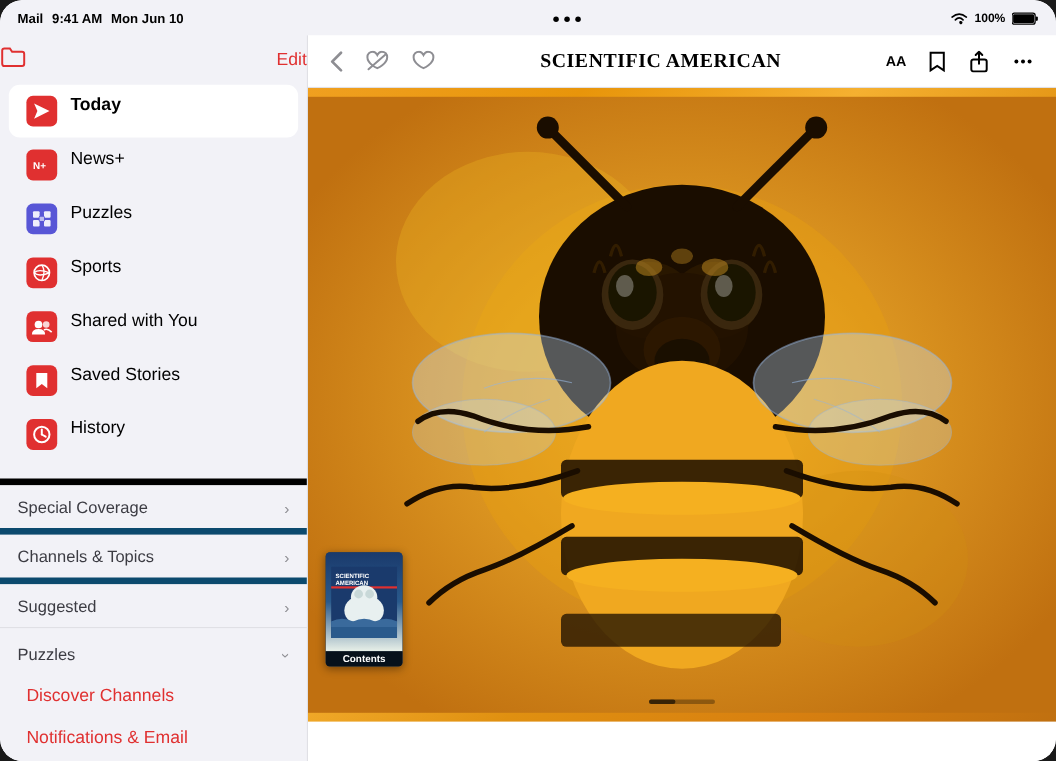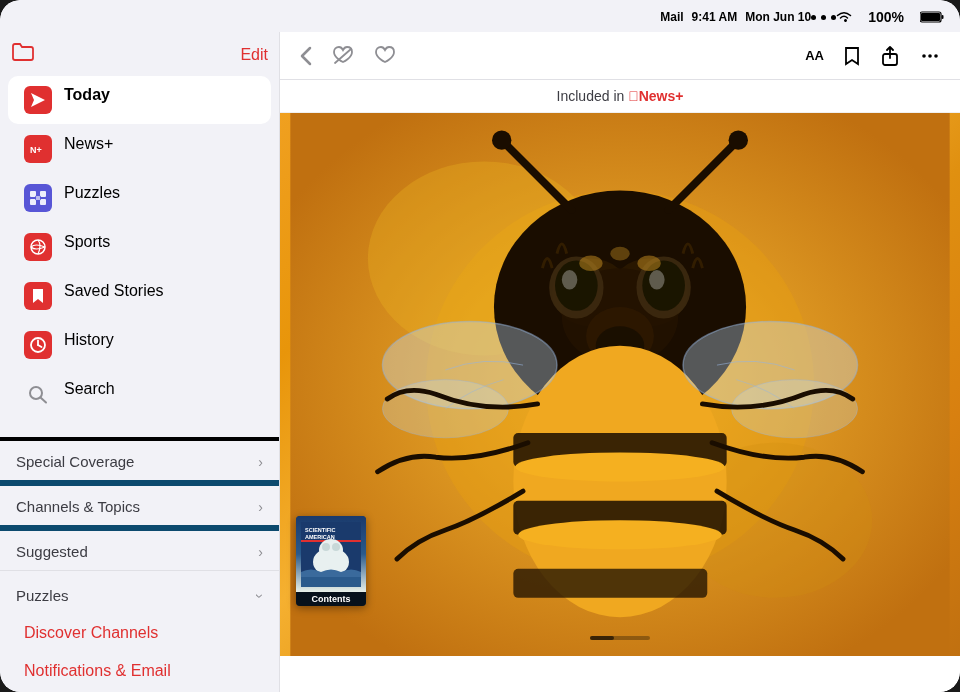--- a/index.html
+++ b/index.html
@@ -18,21 +18,21 @@
       background: #f2f2f7;
       border-radius: 20px;
       overflow: hidden;
       display: flex;
       flex-direction: column;
     }
 
     
     .status-bar {
       display: flex;
-      justify-content: flex-end;
+      justify-content: space-between;
       align-items: center;
       padding: 6px 16px 4px;
       background: #f2f2f7;
       height: 32px;
       flex-shrink: 0;
     }
 
     .status-left {
       font-size: 12px;
       font-weight: 600;
@@ -49,22 +49,22 @@
     .status-dot {
       width: 5px;
       height: 5px;
       background: #000;
       border-radius: 50%;
     }
 
     .status-right {
       display: flex;
       align-items: center;
-      gap: 16px;
-      font-size: 14px;
+      gap: 6px;
+      font-size: 11px;
       font-weight: 600;
     }
 
     
     .main-content {
       display: flex;
       flex: 1;
       overflow: hidden;
     }
 
@@ -76,21 +76,21 @@
       display: flex;
       flex-direction: column;
       overflow-y: auto;
       border-right: 1px solid #e0e0e5;
     }
 
     .sidebar-header {
       display: flex;
       justify-content: space-between;
       align-items: center;
-      padding: 10px 11px 8px;
+      padding: 10px 0 8px;
     }
 
     .sidebar-folder-icon {
       color: #e03030;
       font-size: 20px;
     }
 
     .sidebar-edit-btn {
       color: #e03030;
       font-size: 16px;
@@ -155,21 +155,21 @@
     .section-row {
       display: flex;
       justify-content: space-between;
       align-items: center;
       padding: 12px 16px 10px;
       cursor: pointer;
       border-top: 6px solid #0c4a6e;
     }
 
     .section-row:first-child {
-      border-top: 4px solid #000000;
+      border-top: 6px solid #000000;
     }
 
     .section-label {
       font-size: 15px;
       color: #3c3c43;
       font-weight: 400;
     }
 
     .section-chevron {
       color: #8e8e93;
@@ -313,21 +313,21 @@
       width: 100%;
       height: 100%;
     }
 
     
     .magazine-thumb {
       position: absolute;
       bottom: 50px;
       left: 16px;
       width: 70px;
-      height: 90px;
+      height: 104px;
       background: #1a3a5c;
       border-radius: 4px;
       overflow: hidden;
       box-shadow: 0 2px 8px rgba(0,0,0,0.4);
       display: flex;
       flex-direction: column;
     }
 
     .thumb-image {
       flex: 1;
@@ -454,20 +454,31 @@
             <svg width="20" height="18" viewBox="0 0 20 18">
               <ellipse cx="10" cy="9" rx="7" ry="7" fill="none" stroke="white" stroke-width="1.5"></ellipse>
               <path d="M3 9 Q7 5 17 9" fill="none" stroke="white" stroke-width="1.2"></path>
               <path d="M10 2 Q14 7 10 16" fill="none" stroke="white" stroke-width="1.2"></path>
               <path d="M3 9 Q7 13 17 9" fill="none" stroke="white" stroke-width="1.2"></path>
             </svg>
           </div>
           <span class="nav-label">Sports</span>
         </div>
 
+        <div class="nav-item">
+          <div class="nav-icon shared">
+            <svg width="20" height="18" viewBox="0 0 20 18">
+              <circle cx="7" cy="7" r="3.5" fill="white"></circle>
+              <circle cx="14" cy="7" r="3" fill="white" opacity="0.8"></circle>
+              <path d="M1 16 Q1 11 7 11 Q13 11 13 16" fill="white"></path>
+              <path d="M12 12 Q15 10 19 14" fill="none" stroke="white" stroke-width="1.5"></path>
+            </svg>
+          </div>
+          <span class="nav-label">Shared with You</span>
+        </div>
 
         <div class="nav-item">
           <div class="nav-icon saved">
             <svg width="20" height="18" viewBox="0 0 20 18">
               <path d="M5 2 L15 2 L15 16 L10 12 L5 16 Z" fill="white"></path>
             </svg>
           </div>
           <span class="nav-label">Saved Stories</span>
         </div>
 
@@ -475,29 +486,20 @@
           <div class="nav-icon history">
             <svg width="20" height="18" viewBox="0 0 20 18">
               <circle cx="10" cy="9" r="7" fill="none" stroke="white" stroke-width="1.8"></circle>
               <line x1="10" y1="9" x2="10" y2="4.5" stroke="white" stroke-width="1.8" stroke-linecap="round"></line>
               <line x1="10" y1="9" x2="13.5" y2="11" stroke="white" stroke-width="1.8" stroke-linecap="round"></line>
             </svg>
           </div>
           <span class="nav-label">History</span>
         </div>
 
-        <div class="nav-item">
-          <div class="nav-icon search-icon-nav">
-            <svg width="22" height="20" viewBox="0 0 22 20">
-              <circle cx="9" cy="9" r="6" fill="none" stroke="#8e8e93" stroke-width="2"></circle>
-              <line x1="13.5" y1="13.5" x2="19" y2="18.5" stroke="#8e8e93" stroke-width="2" stroke-linecap="round"></line>
-            </svg>
-          </div>
-          <span class="nav-label">Search</span>
-        </div>
       </nav>
 
       <div class="sidebar-section">
         <div class="section-row">
           <span class="section-label">Special Coverage</span>
           <span class="section-chevron">›</span>
         </div>
         <div class="section-row">
           <span class="section-label">Channels &amp; Topics</span>
           <span class="section-chevron">›</span>
@@ -540,20 +542,21 @@
               <line x1="3" y1="17" x2="19" y2="3" stroke="#8e8e93" stroke-width="1.8" stroke-linecap="round"></line>
             </svg>
           </button>
           <button class="toolbar-btn">
             <svg width="22" height="20" viewBox="0 0 22 20">
               <path d="M11 16 C11 16 2 12 2 6 C2 3 4 1 7 1 C9 1 10 2 11 4 C12 2 13 1 15 1 C18 1 20 3 20 6 C20 12 11 16 11 16 Z" fill="none" stroke="#8e8e93" stroke-width="1.8"></path>
             </svg>
           </button>
         </div>
 
+        <span class="toolbar-title">Scientific American</span>
 
         <div class="toolbar-right">
           <button class="toolbar-btn">
             <span style="font-size:13px;font-weight:700;color:#000;">AA</span>
           </button>
           <button class="toolbar-btn">
             <svg width="16" height="20" viewBox="0 0 16 20">
               <path d="M2 2 L14 2 L14 18 L8 14 L2 18 Z" fill="none" stroke="#000" stroke-width="1.8"></path>
             </svg>
           </button>
@@ -566,23 +569,20 @@
           <button class="toolbar-btn">
             <svg width="20" height="20" viewBox="0 0 20 20">
               <circle cx="4" cy="10" r="1.8" fill="#000"></circle>
               <circle cx="10" cy="10" r="1.8" fill="#000"></circle>
               <circle cx="16" cy="10" r="1.8" fill="#000"></circle>
             </svg>
           </button>
         </div>
       </div>
 
-      <div class="included-banner">
-        <span>Included in </span><span class="news-plus-text">News+</span>
-      </div>
 
       <div class="article-content">
         <div class="article-image">
 
           <svg class="bee-svg" viewBox="0 0 680 560" xmlns="http://www.w3.org/2000/svg">
 
             <defs>
               <radialGradient id="bgGrad" cx="50%" cy="50%" r="60%">
                 <stop offset="0%" stop-color="#f5b830"></stop>
                 <stop offset="100%" stop-color="#c07010"></stop>

